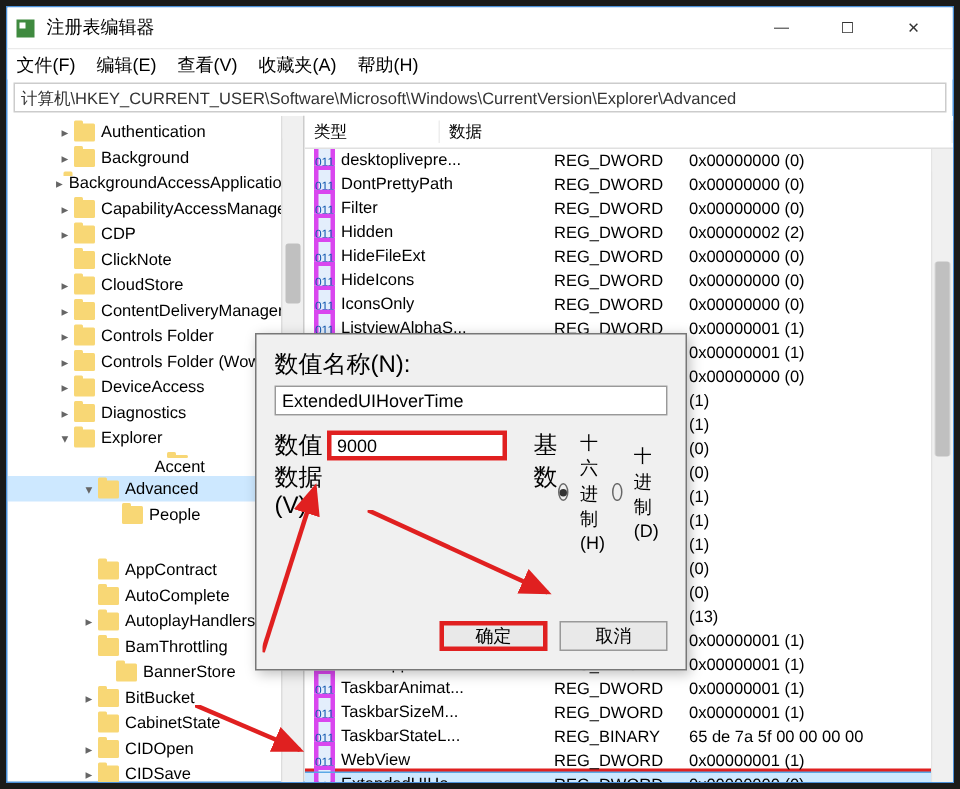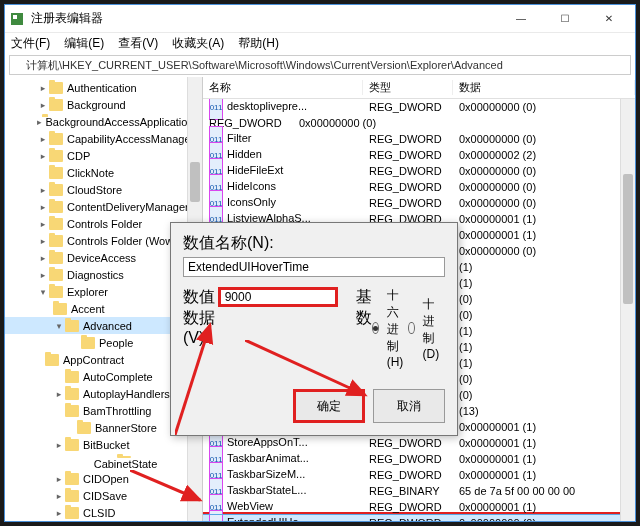--- a/index.html
+++ b/index.html
@@ -45,21 +45,21 @@
     gap: 14px;
     padding: 0 6px;
     font-size: 12px;
   }
   .addressbar {
     height: 20px;
     border: 1px solid #ccc;
     margin: 2px 4px;
     display: flex;
     align-items: center;
-    padding: 0 16px;
+    padding: 0 4px;
     font-size: 11px;
     color: #333;
   }
   .body {
     flex: 1;
     display: flex;
     overflow: hidden;
   }
   .tree {
     width: 198px;
@@ -124,21 +124,21 @@
     height: 16px;
     align-items: center;
   }
   .list-row > div { padding: 0 6px; overflow: hidden; text-overflow: ellipsis; white-space: nowrap; }
   .list-row.selected { background: #cde8ff; outline: 1px solid #5aa8e6; }
   .dword-ico {
     width: 14px; height: 26px;
     margin-right: 4px;
     display: inline-flex; align-items: center; justify-content: center;
     font-size: 8px; color: #1258b0;
-    border: 1px solid #d946ef;
+    border: 3px solid #d946ef;
     background: #e3eefc;
   }
 
   .dialog {
     position: absolute;
     left: 170px; top: 222px;
     width: 288px;
     background: #f0f0f0;
     border: 1px solid #777;
     box-shadow: 2px 2px 8px rgba(0,0,0,0.25);
@@ -179,25 +179,25 @@
     align-items: center; justify-content: center;
   }
   .radio.checked::after {
     content: ""; width: 5px; height: 5px; border-radius: 50%; background: #333;
   }
   .dbtns {
     display: flex; justify-content: flex-end;
     gap: 8px; margin-top: 14px;
   }
   .dbtn {
-    width: 72px; height: 34px;
+    width: 72px; height: 20px;
     border: 1px solid #999;
     background: #e9e9e9;
     font-size: 12px;
-    display: flex; align-items: center; justify-content: center;
+    display: flex; align-items: center; justify-content: center; margin-top: 25px;
   }
 
   .redbox { border: 3px solid #e02020 !important; }
   .redbox-outline { box-shadow: 0 0 0 3px #e02020; }
 
   .arrow {
     position: absolute;
     pointer-events: none;
     z-index: 20;
   }
@@ -313,36 +313,36 @@
         <div class="tree-row" style="padding-left: 32px;">
           <span class="tg">▸</span>
           <span class="folder-ico"></span>
           <span>Diagnostics</span>
         </div>
         <div class="tree-row" style="padding-left: 32px;">
           <span class="tg">▾</span>
           <span class="folder-ico"></span>
           <span>Explorer</span>
         </div>
-        <div class="tree-row" style="padding-left: 36px;">
+        <div class="tree-row" style="padding-left: 36px; flex-direction: column;">
           <span class="tg"></span>
           <span class="folder-ico"></span>
           <span>Accent</span>
         </div>
         <div class="tree-row selected" style="padding-left: 48px;">
           <span class="tg">▾</span>
           <span class="folder-ico"></span>
           <span>Advanced</span>
         </div>
         <div class="tree-row" style="padding-left: 64px;">
           <span class="tg"></span>
           <span class="folder-ico"></span>
           <span>People</span>
         </div>
-        <div class="tree-row" style="padding-left: 28px;">
+        <div class="tree-row" style="padding-left: 48px; margin-top: 20px;">
           <span class="tg"></span>
           <span class="folder-ico"></span>
           <span>AppContract</span>
         </div>
         <div class="tree-row" style="padding-left: 48px;">
           <span class="tg"></span>
           <span class="folder-ico"></span>
           <span>AutoComplete</span>
         </div>
         <div class="tree-row" style="padding-left: 48px;">
@@ -358,21 +358,21 @@
         <div class="tree-row" style="padding-left: 60px;">
           <span class="tg"></span>
           <span class="folder-ico"></span>
           <span>BannerStore</span>
         </div>
         <div class="tree-row" style="padding-left: 48px;">
           <span class="tg">▸</span>
           <span class="folder-ico"></span>
           <span>BitBucket</span>
         </div>
-        <div class="tree-row" style="padding-left: 48px; flex-direction: column;">
+        <div class="tree-row" style="padding-left: 48px;">
           <span class="tg"></span>
           <span class="folder-ico"></span>
           <span>CabinetState</span>
         </div>
         <div class="tree-row" style="padding-left: 48px;">
           <span class="tg">▸</span>
           <span class="folder-ico"></span>
           <span>CIDOpen</span>
         </div>
         <div class="tree-row" style="padding-left: 48px;">
@@ -382,31 +382,31 @@
         </div>
         <div class="tree-row" style="padding-left: 48px;">
           <span class="tg">▸</span>
           <span class="folder-ico"></span>
           <span>CLSID</span>
         </div>
       </div>
 
     <div class="list" id="list">
       <div class="list-header">
-        <div class="col-name">名称</div>
         <div class="col-type">类型</div>
         <div class="col-data">数据</div>
       </div>
       <div id="list-rows">
           <div class="list-row">
             <div class="col-name"><span class="dword-ico">011</span><span>desktoplivepre...</span></div>
             <div class="col-type">REG_DWORD</div>
             <div class="col-data">0x00000000 (0)</div>
           </div>
           <div class="list-row">
+            <div class="col-name"><span class="dword-ico">011</span><span>DontPrettyPath</span></div>
             <div class="col-type">REG_DWORD</div>
             <div class="col-data">0x00000000 (0)</div>
           </div>
           <div class="list-row">
             <div class="col-name"><span class="dword-ico">011</span><span>Filter</span></div>
             <div class="col-type">REG_DWORD</div>
             <div class="col-data">0x00000000 (0)</div>
           </div>
           <div class="list-row">
             <div class="col-name"><span class="dword-ico">011</span><span>Hidden</span></div>

